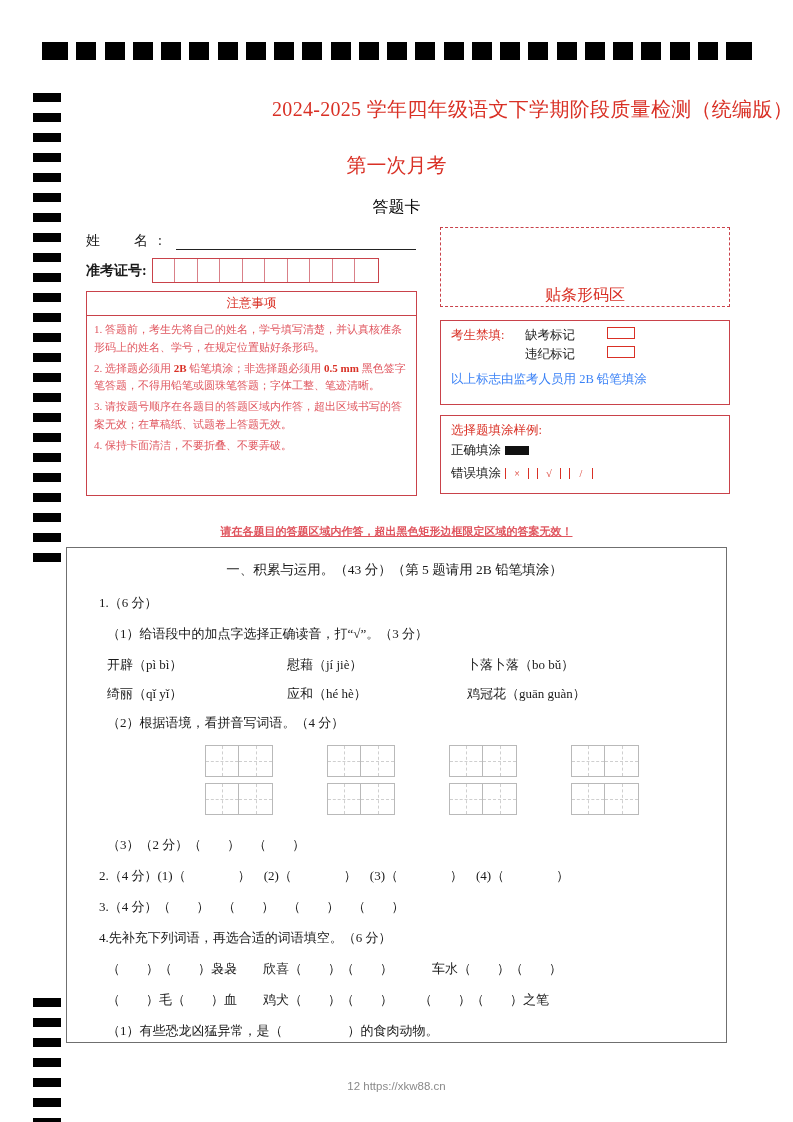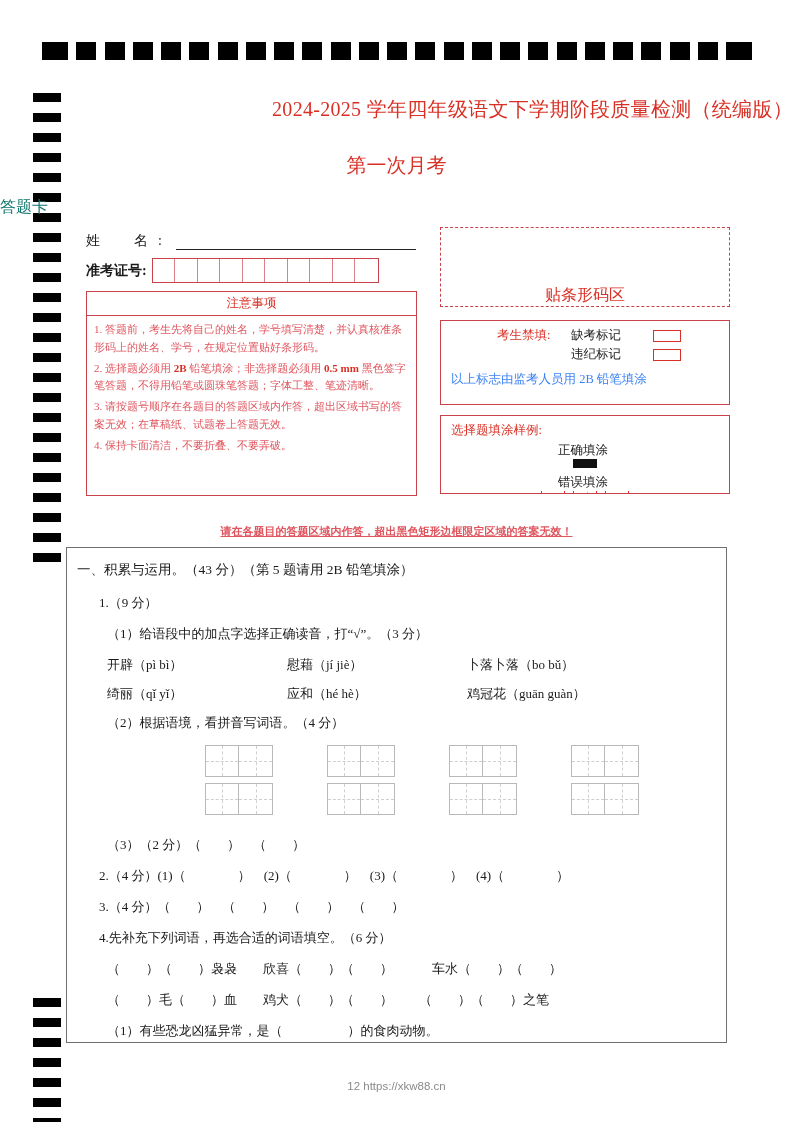--- a/index.html
+++ b/index.html
@@ -22,22 +22,22 @@
   .left-marks{position:absolute;left:33px;width:28px;display:flex;flex-direction:column;}
   .left-marks .lm{width:28px;height:9px;background:#000;margin-bottom:11px;}
   #left-marks-top{top:93px;}
   #left-marks-bottom{top:998px;}
 
   
   .title-main{position:absolute;left:0;top:96px;width:793px;text-align:right;
     font-size:20px;font-weight:normal;color:#d93025;letter-spacing:.3px;}
   .title-sub{position:absolute;left:0;top:152px;width:793px;text-align:center;
     font-size:20px;color:#d93025;}
-  .title-card{position:absolute;left:0;top:197px;width:793px;
-    font-size:16px;color:#0f766e;}
+  .title-card{position:absolute;left:0;top:197px;width:793px;text-align:center;
+    font-size:16px;color:#000000;}
 
   
   .name-row{position:absolute;left:86px;top:226px;width:330px;height:24px;
     display:flex;align-items:flex-end;}
   .name-label{font-size:14px;letter-spacing:10px;white-space:nowrap;}
   .name-line{flex:1;border-bottom:1.3px solid #222;height:16px;margin-left:4px;}
 
   .id-row{position:absolute;left:86px;top:258px;display:flex;align-items:center;}
   .id-label{font-size:14px;font-weight:bold;white-space:nowrap;margin-right:5px;}
   .id-boxes{display:flex;border:1.6px solid #c9424a;}
@@ -53,45 +53,45 @@
   .notice-body p b{color:#d93025;}
 
   
   .barcode-box{position:absolute;left:440px;top:227px;width:290px;height:80px;
     border:1.7px dashed #c9424a;box-sizing:border-box;
     display:flex;align-items:flex-end;justify-content:center;}
   .barcode-box span{font-size:16px;color:#d93025;}
 
   .forbid-box{position:absolute;left:440px;top:320px;width:290px;height:85px;
     border:1.5px solid #c9424a;box-sizing:border-box;padding:6px 10px;}
-  .forbid-row{display:flex;align-items:center;font-size:12.5px;margin-bottom:2px;margin-left:46px;}
+  .forbid-row{display:flex;font-size:12.5px;margin-bottom:2px;}
   .forbid-row .fl{color:#d93025;width:74px;}
   .forbid-row .fm{width:82px;color:#1a1a1a;font-family:Liberation Serif, serif;}
   .mark-rect{width:26px;height:10px;border:1.5px solid #d93025;}
   .forbid-note{font-size:12.5px;margin-top:8px;color:#3b82f6;}
 
   .sample-box{position:absolute;left:440px;top:415px;width:290px;height:79px;
     border:1.5px solid #c9424a;box-sizing:border-box;padding:6px 10px;overflow:hidden;}
   .sample-title{font-size:12.5px;color:#d93025;margin-bottom:3px;}
-  .sample-row{display:flex;align-items:center;font-size:12.5px;margin-bottom:6px;flex-direction:column;}
+  .sample-row{display:flex;align-items:center;font-size:12.5px;margin-bottom:6px;}
   .sample-row .lbl{margin-right:4px;}
   .fill-correct{width:24px;height:9px;background:#111;}
   .wrong-set{display:flex;gap:8px;}
   .wrong-cell{width:22px;height:11px;border-left:1.6px solid #d93025;border-right:1.6px solid #d93025;
     position:relative;font-size:10px;color:#d93025;text-align:center;line-height:11px;}
 
   
   .warning{position:absolute;left:0;top:524px;width:793px;text-align:center;
     font-size:11px;color:#e0565f;font-weight:bold;text-decoration:underline;}
 
   
   .answer-box{position:absolute;left:66px;top:547px;width:661px;height:496px;
     border:1.6px solid #6f6f6f;box-sizing:border-box;background:#fff;overflow:hidden;}
   .ab-inner{padding:12px 14px 0 10px;font-size:13px;line-height:1.55;}
-  .sec-title{font-size:13.5px;margin:0 0 12px 0;}
+  .sec-title{font-size:13.5px;margin:0 0 12px 0;text-align:center;}
   .q-line{margin:0 0 11px 0;font-size:13px;}
   .indent1{padding-left:22px;}
   .indent2{padding-left:30px;}
 
   .pinyin-row{display:flex;padding-left:30px;margin-bottom:9px;font-size:13px;}
   .pinyin-row .pi{width:180px;}
   .pinyin-row .pi:last-child{width:auto;}
   .py{font-family:"Liberation Serif","DejaVu Serif",serif;}
 
   .grid-wrap{display:flex;gap:54px;padding-left:128px;margin-top:2px;}
@@ -243,21 +243,21 @@
           <span class="wrong-cell">/</span>
         </span>
     </div>
   </div>
 
   <div class="warning">请在各题目的答题区域内作答，超出黑色矩形边框限定区域的答案无效！</div>
 
   <div class="answer-box">
     <div class="ab-inner">
       <p class="sec-title">一、积累与运用。（43 分）（第 5 题请用 2B 铅笔填涂）</p>
-      <p class="q-line indent1">1.（9 分）</p>
+      <p class="q-line indent1">1.（6 分）</p>
       <p class="q-line indent2">（1）给语段中的加点字选择正确读音，打“√”。（3 分）</p>
 
       <div id="pinyin-block">
           <div class="pinyin-row">
             <span class="pi py">开辟（pì  bì）</span>
             <span class="pi py">慰藉（jí  jiè）</span>
             <span class="pi py">卜落卜落（bo  bǔ）</span>
           </div>
           <div class="pinyin-row">
             <span class="pi py">绮丽（qǐ  yǐ）</span>

